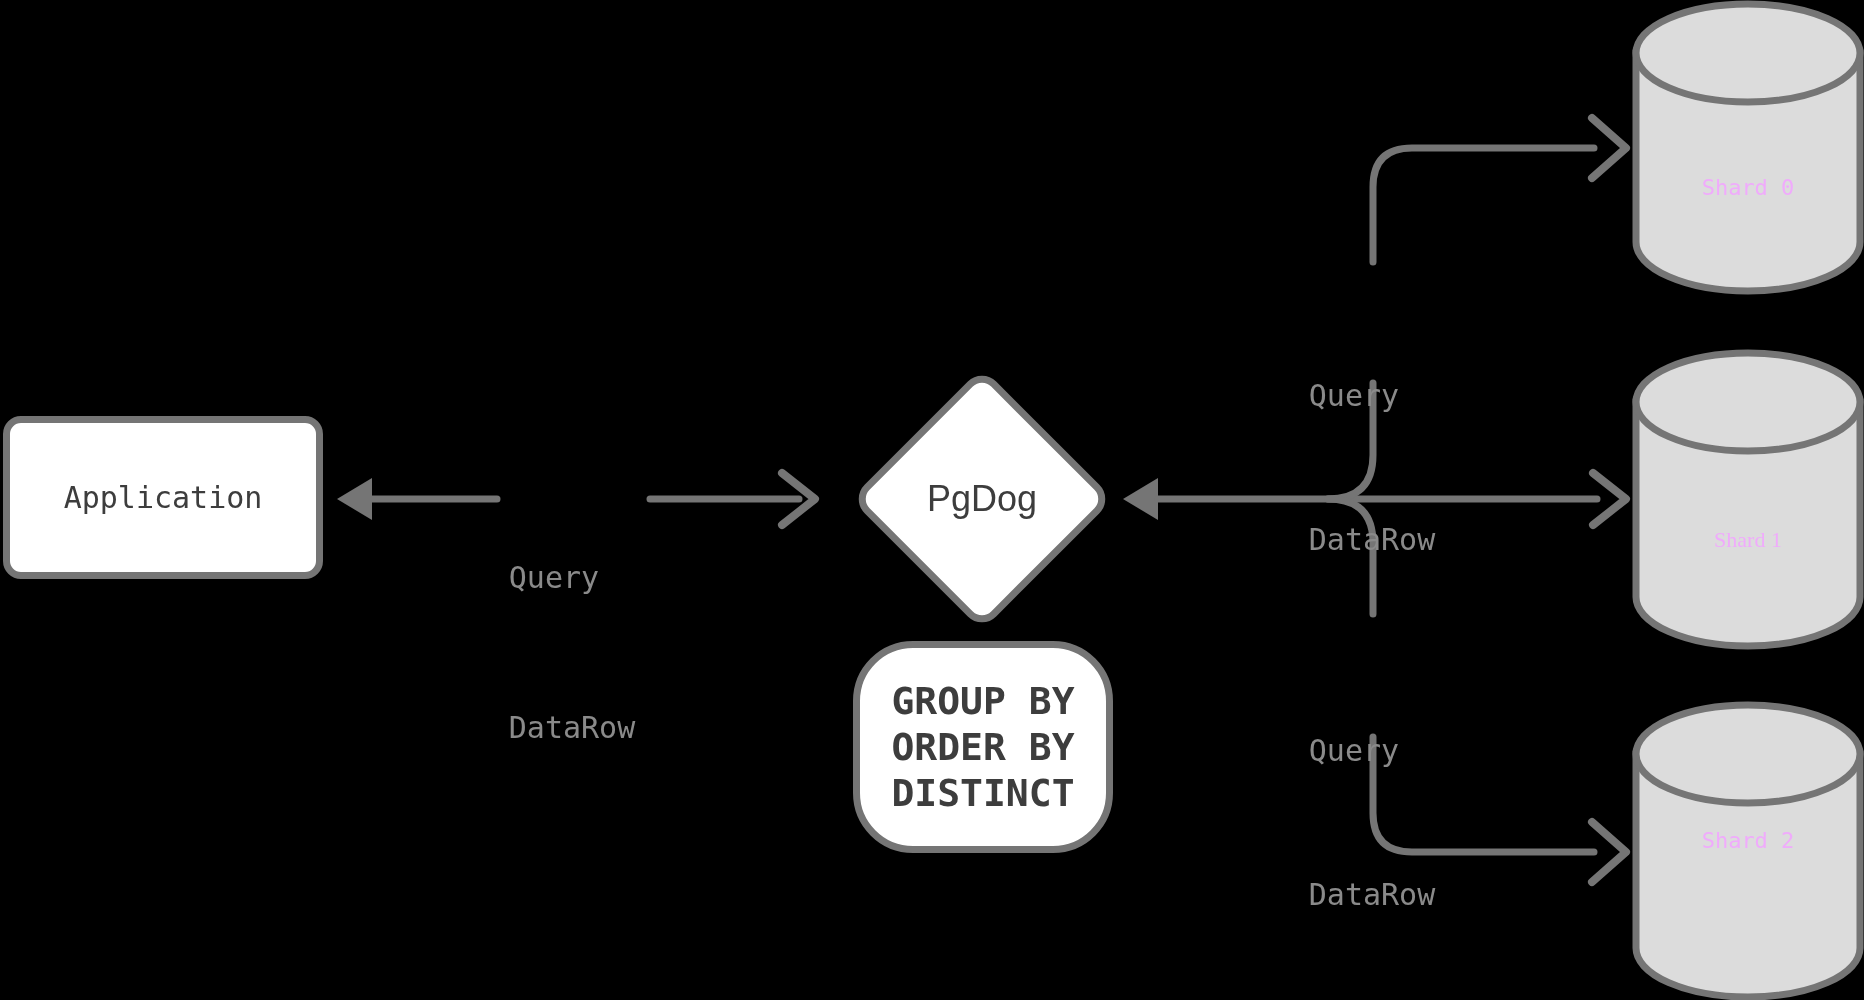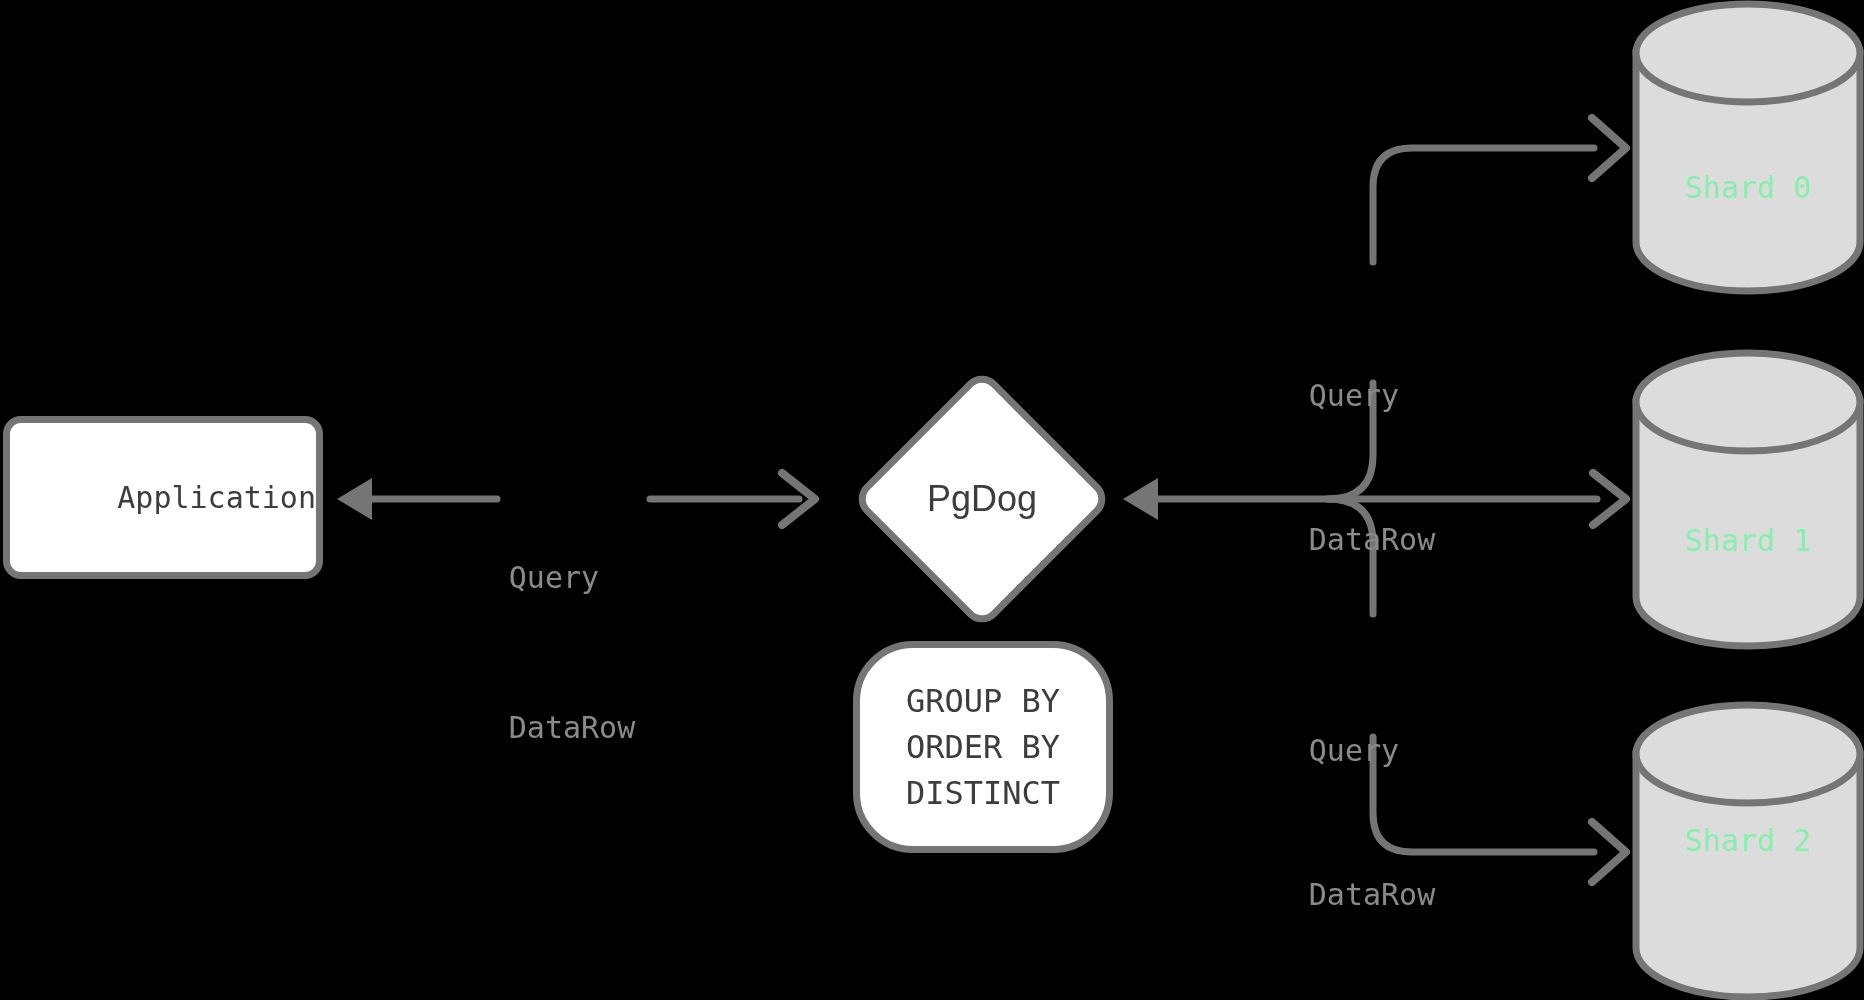--- a/index.html
+++ b/index.html
@@ -30,21 +30,20 @@
     justify-content: center;
     color: #3d3d3d;
   }
   .app-box {
     left: 3px;
     top: 416px;
     width: 320px;
     height: 163px;
     border-radius: 18px;
     font-size: 30px;
-    justify-content: flex-end;
   }
   .diamond {
     left: 889px;
     top: 406px;
     width: 186px;
     height: 186px;
     border-radius: 20px;
     transform: rotate(45deg);
   }
   .diamond .diamond-inner {
@@ -54,43 +53,44 @@
     color: #3d3d3d;
     white-space: nowrap;
   }
   .ops-box {
     left: 853px;
     top: 641px;
     width: 260px;
     height: 212px;
     border-radius: 60px;
     flex-direction: column;
-    font-size: 32px;
+    font-size: 38px;
     line-height: 46px;
     text-align: center;
+    font-weight: bold;
   }
   .edge-label {
     position: absolute;
     transform: translateX(-50%);
     color: #8a8a8a;
     font-size: 30px;
     white-space: pre;
   }
   .edge-label.mid   { left: 572px;  top: 453px; line-height: 50px; }
   .edge-label.top-r { left: 1372px; top: 276px; line-height: 48px; }
   .edge-label.bot-r { left: 1372px; top: 631px; line-height: 48px; }
   .shard-label {
     position: absolute;
     transform: translate(-50%, -50%);
-    color: #86efac;
-    font-size: 30px;
+    color: #f0abfc;
+    font-size: 22px;
     white-space: pre;
   }
   .shard-label.s0 { left: 1748px; top: 187px; }
-  .shard-label.s1 { left: 1748px; top: 540px; }
+  .shard-label.s1 { left: 1748px; top: 540px; font-family: Liberation Serif, serif; }
   .shard-label.s2 { left: 1748px; top: 840px; }
 </style>
 </head>
 <body>
 
 <div class="stage">
 
   <svg class="connectors" width="1864" height="1000" viewBox="0 0 1864 1000">
 
     <g>

